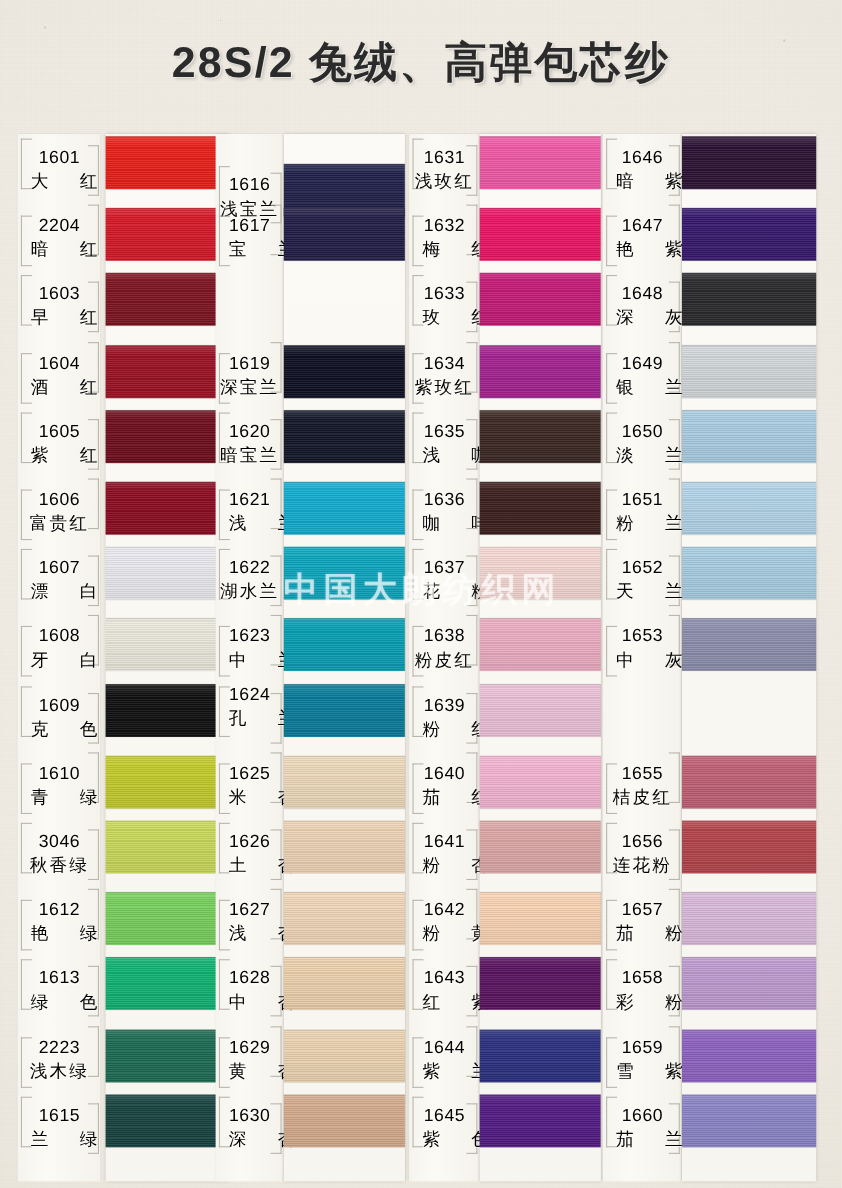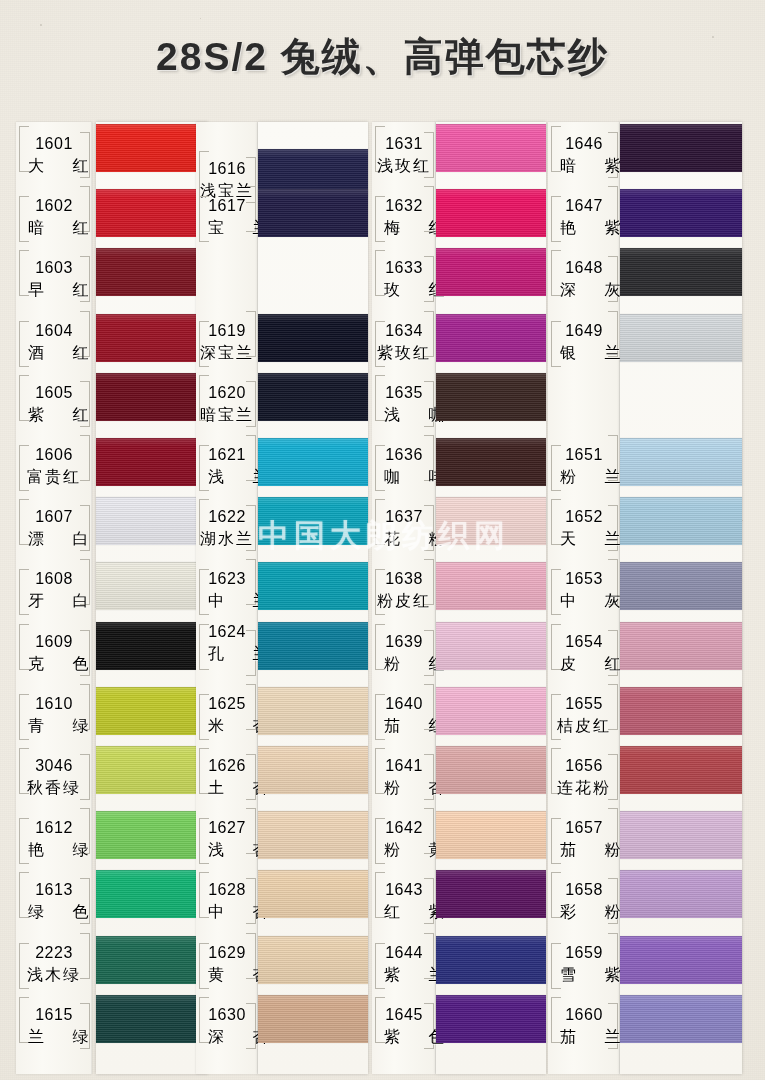--- a/index.html
+++ b/index.html
@@ -121,21 +121,21 @@
         <div class="lbl" style="left: 0px; width: 76px; top: 14px;">
           <span class="code">1601</span>
           <span class="name sp2">大 红</span>
         </div>
         <div class="swatch" title="1601 大 红" style="left: 80px; width: 112px; top: 2px; height: 48px; background-color: rgb(234, 32, 25);"></div>
       </div>
       <div class="entry" style="top: 62.2px; height: 62.2px;">
         <div class="brk l" style="left: 3px; top: 12px; height: 44px;"></div>
         <div class="brk l" style="left: 64px; top: 2px; height: 44px; transform: scaleX(-1);"></div>
         <div class="lbl" style="left: 0px; width: 76px; top: 14px;">
-          <span class="code">1602</span>
+          <span class="code">2204</span>
           <span class="name sp2">暗 红</span>
         </div>
         <div class="swatch" title="1602 暗 红" style="left: 80px; width: 112px; top: 5px; height: 48px; background-color: rgb(213, 23, 38);"></div>
       </div>
       <div class="entry" style="top: 124.4px; height: 62.2px;">
         <div class="brk l" style="left: 3px; top: 4px; height: 44px;"></div>
         <div class="brk l" style="left: 64px; top: 10px; height: 44px; transform: scaleX(-1);"></div>
         <div class="lbl" style="left: 0px; width: 76px; top: 14px;">
           <span class="code">1603</span>
           <span class="name sp2">早 红</span>
@@ -552,20 +552,29 @@
       </div>
       <div class="entry" style="top: 186.6px; height: 62.2px;">
         <div class="brk l" style="left: 3px; top: 12px; height: 44px;"></div>
         <div class="brk l" style="left: 60px; top: 2px; height: 44px; transform: scaleX(-1);"></div>
         <div class="lbl" style="left: 0px; width: 72px; top: 14px;">
           <span class="code">1649</span>
           <span class="name sp2">银 兰</span>
         </div>
         <div class="swatch" title="1649 银 兰" style="left: 72px; width: 122px; top: 5px; height: 48px; background-color: rgb(212, 217, 220);"></div>
       </div>
+      <div class="entry" style="top: 248.8px; height: 62.2px;">
+        <div class="brk l" style="left: 3px; top: 4px; height: 44px;"></div>
+        <div class="brk l" style="left: 60px; top: 10px; height: 44px; transform: scaleX(-1);"></div>
+        <div class="lbl" style="left: 0px; width: 72px; top: 14px;">
+          <span class="code">1650</span>
+          <span class="name sp2">淡 兰</span>
+        </div>
+        <div class="swatch" title="1650 淡 兰" style="left: 72px; width: 122px; top: 2px; height: 48px; background-color: rgb(170, 205, 226);"></div>
+      </div>
       <div class="entry" style="top: 311px; height: 62.2px;">
         <div class="brk l" style="left: 3px; top: 12px; height: 44px;"></div>
         <div class="brk l" style="left: 60px; top: 2px; height: 44px; transform: scaleX(-1);"></div>
         <div class="lbl" style="left: 0px; width: 72px; top: 14px;">
           <span class="code">1651</span>
           <span class="name sp2">粉 兰</span>
         </div>
         <div class="swatch" title="1651 粉 兰" style="left: 72px; width: 122px; top: 5px; height: 48px; background-color: rgb(181, 214, 234);"></div>
       </div>
       <div class="entry" style="top: 373.2px; height: 62.2px;">
@@ -579,29 +588,20 @@
       </div>
       <div class="entry" style="top: 435.4px; height: 62.2px;">
         <div class="brk l" style="left: 3px; top: 12px; height: 44px;"></div>
         <div class="brk l" style="left: 60px; top: 2px; height: 44px; transform: scaleX(-1);"></div>
         <div class="lbl" style="left: 0px; width: 72px; top: 14px;">
           <span class="code">1653</span>
           <span class="name sp2">中 灰</span>
         </div>
         <div class="swatch" title="1653 中 灰" style="left: 72px; width: 122px; top: 5px; height: 48px; background-color: rgb(142, 144, 174);"></div>
       </div>
-      <div class="entry" style="top: 497.6px; height: 62.2px;">
-        <div class="brk l" style="left: 3px; top: 4px; height: 44px;"></div>
-        <div class="brk l" style="left: 60px; top: 10px; height: 44px; transform: scaleX(-1);"></div>
-        <div class="lbl" style="left: 0px; width: 72px; top: 14px;">
-          <span class="code">1654</span>
-          <span class="name sp2">皮 红</span>
-        </div>
-        <div class="swatch" title="1654 皮 红" style="left: 72px; width: 122px; top: 2px; height: 48px; background-color: rgb(221, 161, 183);"></div>
-      </div>
       <div class="entry" style="top: 559.8px; height: 62.2px;">
         <div class="brk l" style="left: 3px; top: 12px; height: 44px;"></div>
         <div class="brk l" style="left: 60px; top: 2px; height: 44px; transform: scaleX(-1);"></div>
         <div class="lbl" style="left: 0px; width: 72px; top: 14px;">
           <span class="code">1655</span>
           <span class="name sp3">桔皮红</span>
         </div>
         <div class="swatch" title="1655 桔皮红" style="left: 72px; width: 122px; top: 5px; height: 48px; background-color: rgb(191, 95, 116);"></div>
       </div>
       <div class="entry" style="top: 622px; height: 62.2px;">

